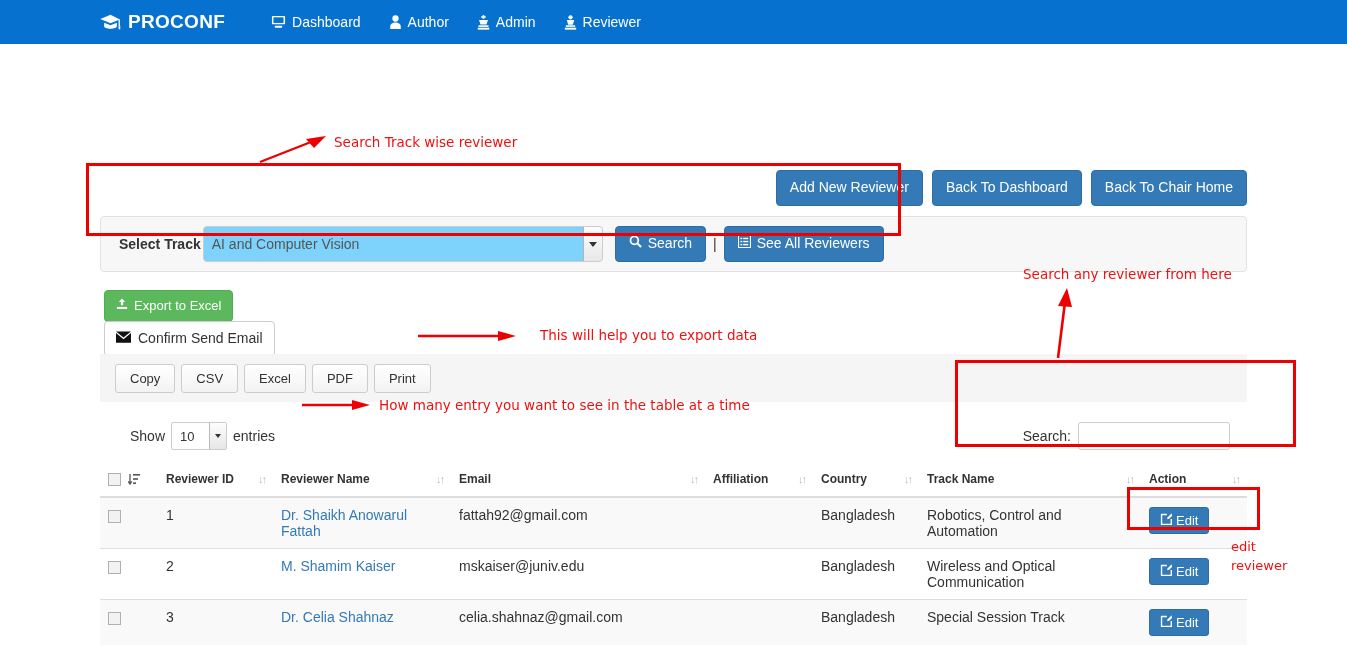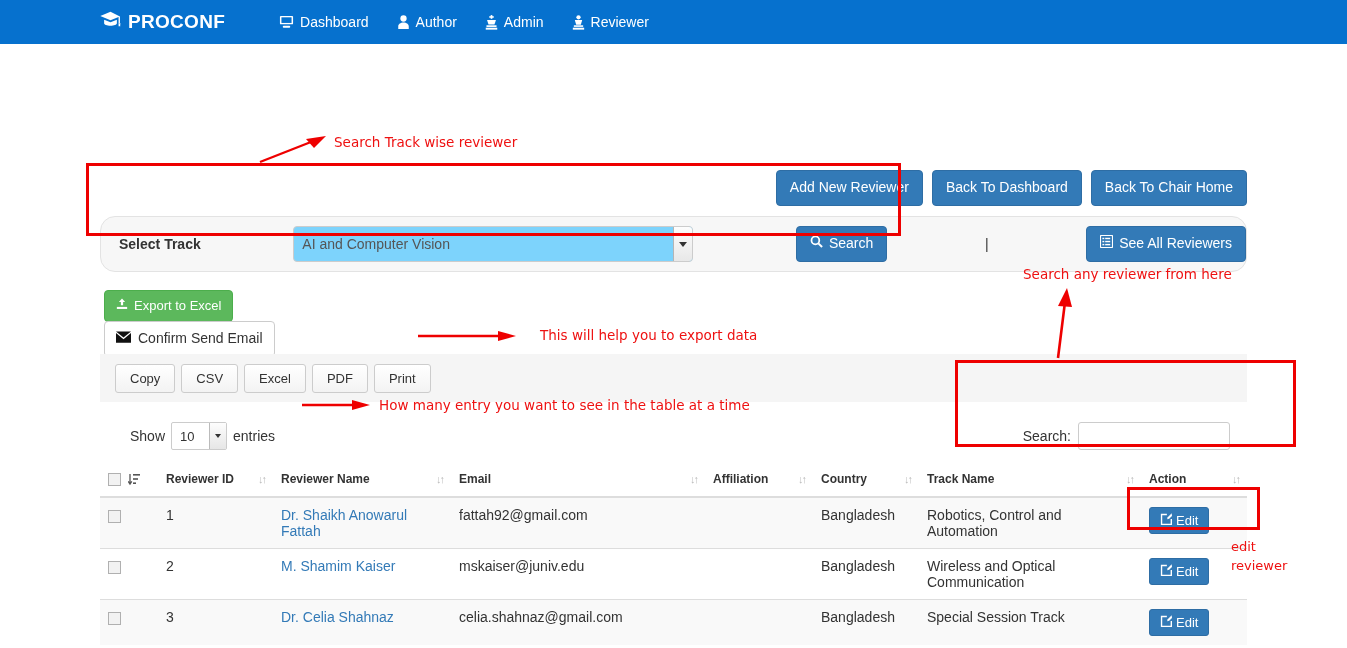--- a/index.html
+++ b/index.html
@@ -18,22 +18,23 @@
     display: flex;
     align-items: center;
     padding-left: 100px;
     color: #ffffff;
   }
   .brand {
     font-size: 19px;
     font-weight: bold;
     letter-spacing: .3px;
     display: flex;
+    align-items: center;
     gap: 7px;
-    margin-right: 40px;
+    margin-right: 32px;
     cursor: pointer;
   }
   .navlink {
     font-size: 14px;
     color: #ffffff;
     display: flex;
     align-items: center;
     gap: 6px;
     padding: 0 14px;
     height: 44px;
@@ -94,25 +95,24 @@
 
   
   .track-panel {
     position: absolute;
     left: 100px;
     top: 172px;
     width: 1147px;
     height: 56px;
     background: #f7f7f7;
     border: 1px solid #e3e3e3;
-    border-radius: 15px;
+    border-radius: 4px;
     display: flex;
     align-items: center;
     padding-left: 18px;
-    justify-content: space-between;
   }
   .track-label {
     font-size: 14px;
     font-weight: bold;
     color: #333;
     margin-right: 2px;
   }
   .track-select {
     width: 400px;
     height: 36px;

